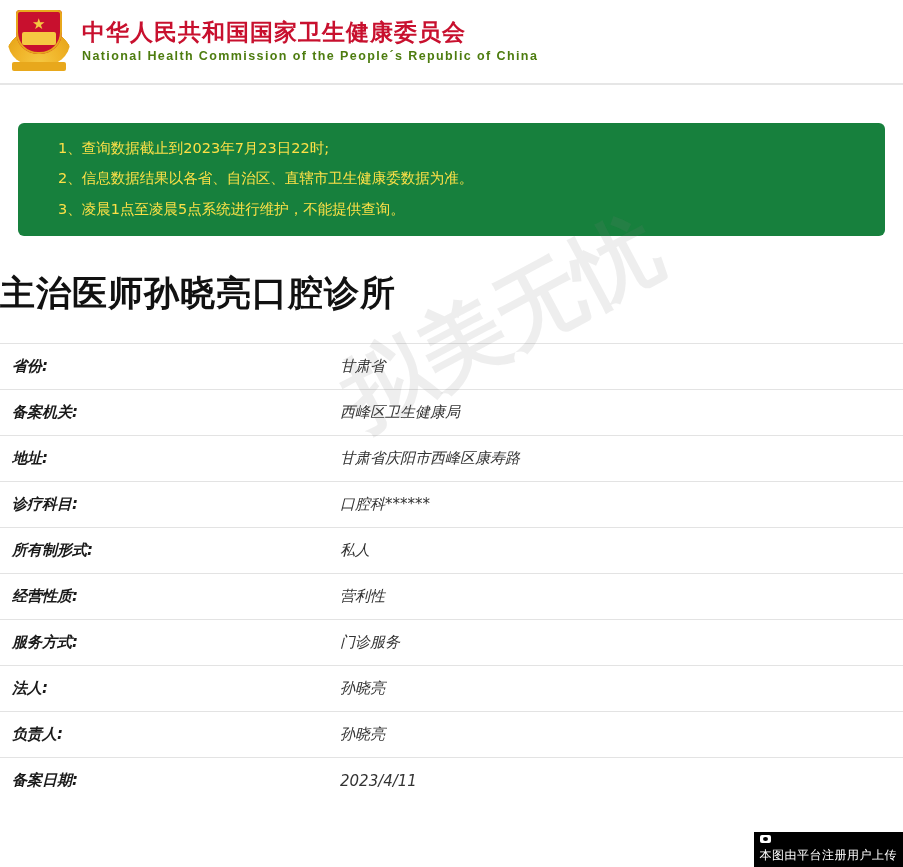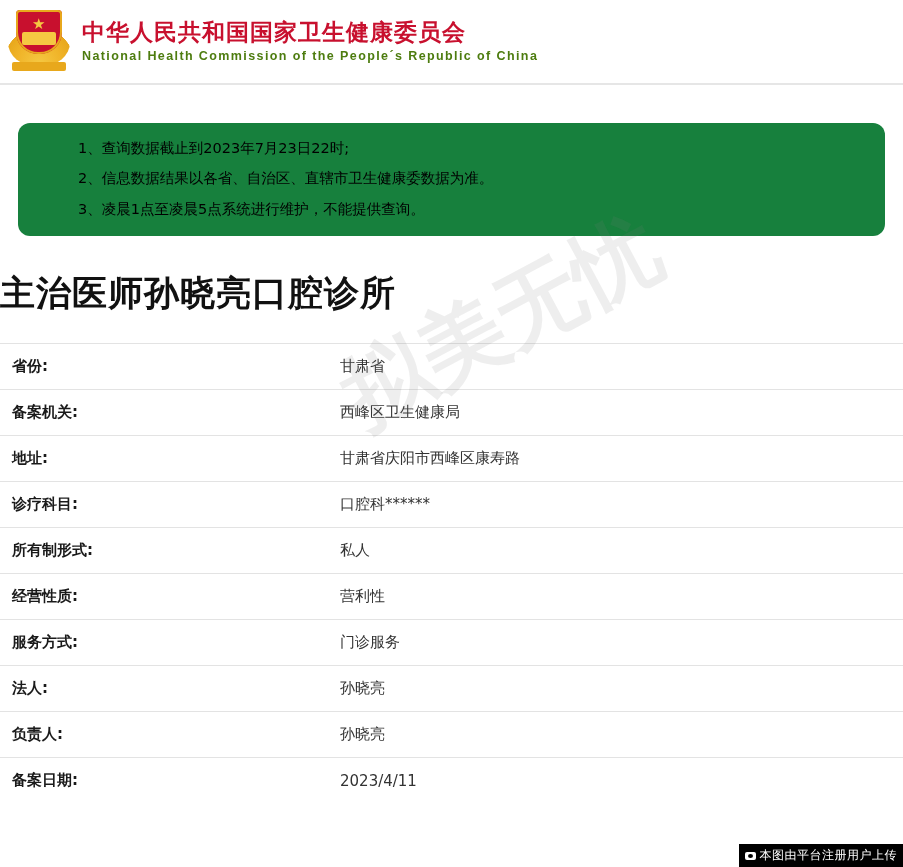--- a/index.html
+++ b/index.html
@@ -97,23 +97,23 @@
   .header-rule {
     width: 903px;
     height: 2px;
     background: #e6e6e6;
   }
 
   
   .notice {
     margin: 38px 18px 0 18px;
     background: #17803d;
-    color: #000000;
-    border-radius: 12px;
-    padding: 14px 20px 16px 60px;
+    color: #fde047;
+    border-radius: 6px;
+    padding: 14px 20px 16px 40px;
   }
   .notice p {
     margin: 0 0 8px 0;
     font-size: 14.5px;
     line-height: 1.55;
     font-family: "DejaVu Sans", "Liberation Sans", sans-serif;
   }
   .notice p:last-child { margin-bottom: 0; }
 
   
@@ -128,20 +128,21 @@
   }
 
   
   .info-table {
     width: 903px;
     border-collapse: collapse;
     table-layout: fixed;
   }
   .info-table tr {
     border-top: 1px solid #e3e3e3;
+    font-style: italic;
   }
   .info-table tr:first-child { border-top: 1px solid #e3e3e3; }
   .info-table td {
     padding: 13px 0 13px 12px;
     font-size: 15px;
     vertical-align: middle;
     color: #111111;
     font-family: "DejaVu Sans", "Liberation Sans", sans-serif;
   }
   .info-table td.label {
@@ -173,22 +174,23 @@
     position: absolute;
     right: 0;
     bottom: 0;
     background: #000000;
     color: #ffffff;
     font-size: 12px;
     padding: 3px 6px;
     letter-spacing: 0.5px;
     font-family: "DejaVu Sans", "Liberation Sans", sans-serif;
     display: flex;
-    align-items: center;
+    align-items: flex-start;
     gap: 4px;
+    flex-direction: column;
   }
   .wm-corner .cam {
     display: inline-block;
     width: 11px; height: 8px;
     background: #ffffff;
     border-radius: 2px;
     position: relative;
   }
   .wm-corner .cam::after {
     content: "";

